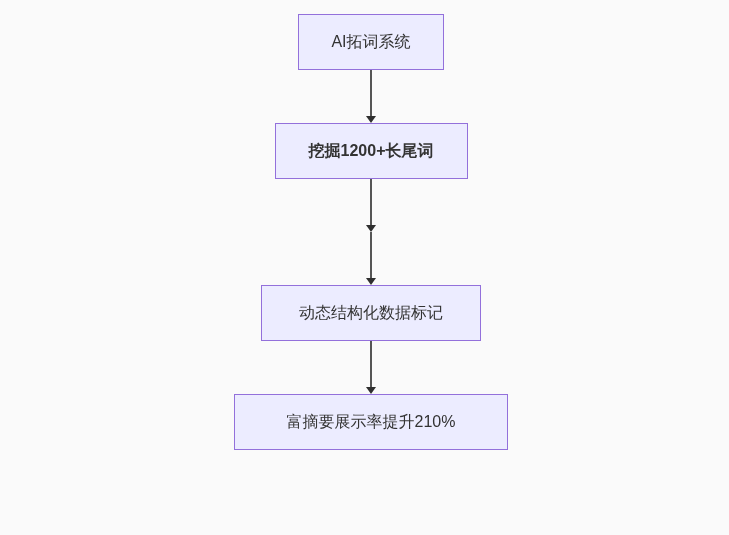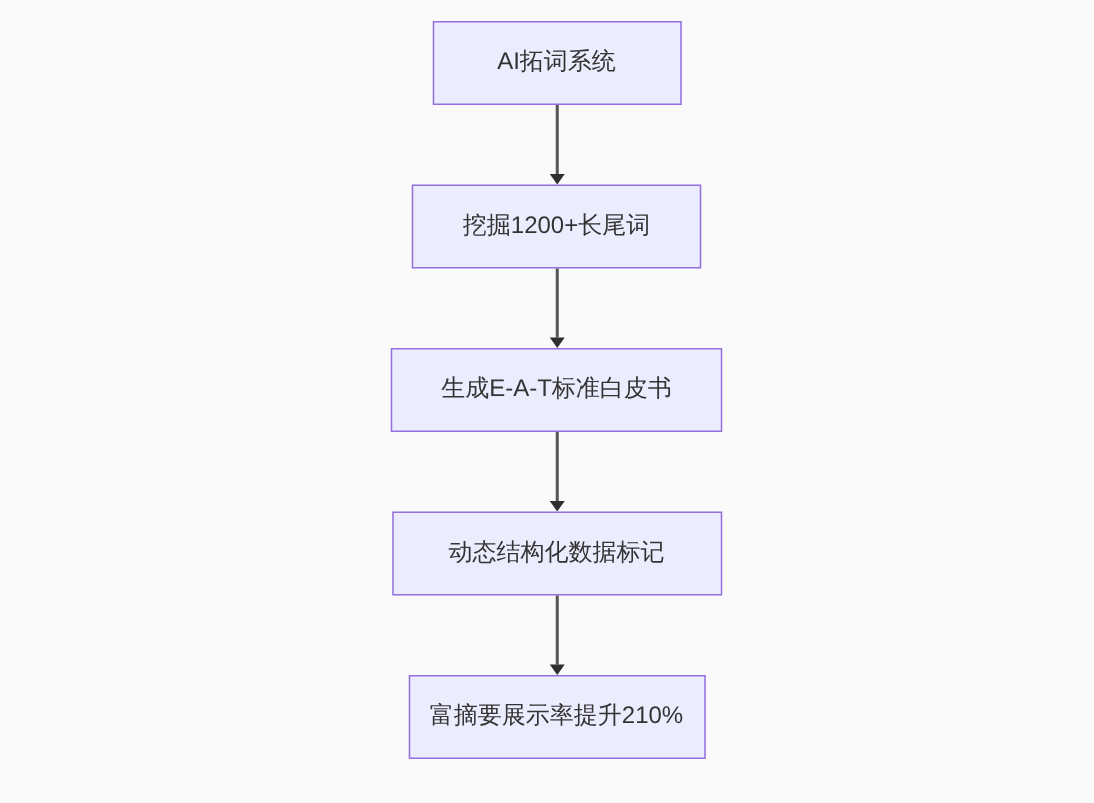--- a/index.html
+++ b/index.html
@@ -32,25 +32,25 @@
     align-items: center;
     justify-content: center;
     background: var(--node-fill, #ECECFF);
     border: 1px solid var(--node-border, #9370DB);
     color: var(--text-color, #333333);
     font-size: 16px;
     line-height: 1;
     white-space: nowrap;
     text-align: center;
   }
-  .node.n1 { width: 166px; }
-  .node.n2 { width: 193px; }
+  .node.n1 { width: 146px; }
+  .node.n2 { width: 193px; font-weight: bold; }
   .node.n3 { width: 221px; }
   .node.n4 { width: 220px; }
-  .node.n5 { width: 198px; }
+  .node.n5 { width: 274px; }
   .arrow {
     height: 53px;
     width: 12px;
     display: flex;
     flex-direction: column;
     align-items: center;
   }
   .arrow .shaft {
     flex: 1 1 auto;
     width: 2px;
@@ -81,23 +81,20 @@
 
     <div class="node n2">
       <span>挖掘1200+长尾词</span>
     </div>
 
     <div class="arrow">
       <div class="shaft"></div>
       <div class="head"></div>
     </div>
 
-    <div class="node n3">
-      <span>生成E-A-T标准白皮书</span>
-    </div>
 
     <div class="arrow">
       <div class="shaft"></div>
       <div class="head"></div>
     </div>
 
     <div class="node n4">
       <span>动态结构化数据标记</span>
     </div>
 

